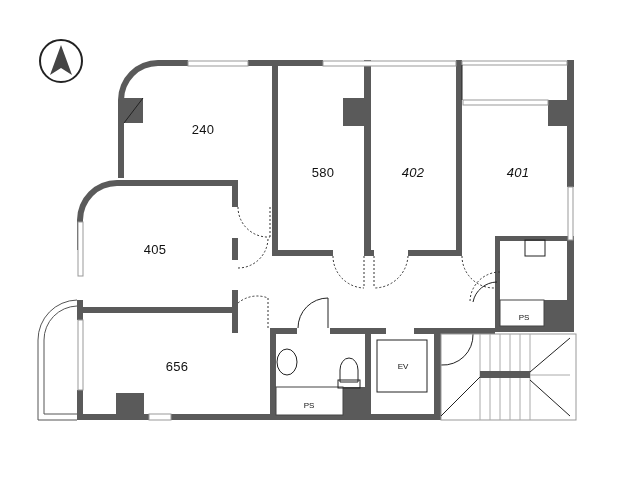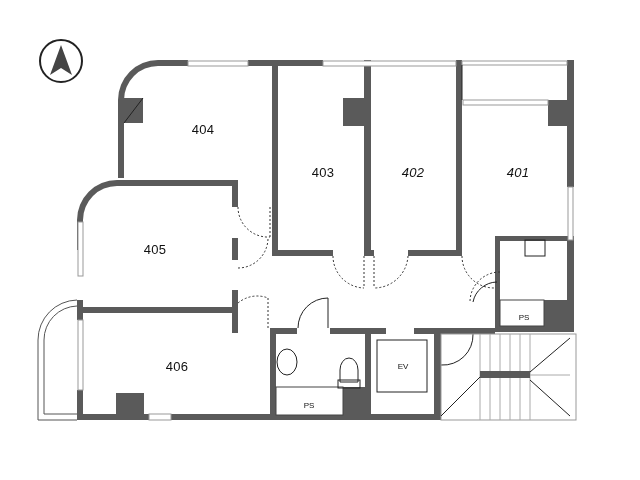--- a/index.html
+++ b/index.html
@@ -118,21 +118,21 @@
     <line x1="520" y1="334" x2="520" y2="420" stroke="#aaa"></line>
     <line x1="530" y1="334" x2="530" y2="420" stroke="#aaa"></line>
     <line x1="441" y1="416" x2="480" y2="377"></line>
     <line x1="530" y1="372" x2="570" y2="338"></line>
     <line x1="530" y1="380" x2="570" y2="416"></line>
     <line x1="530" y1="375" x2="570" y2="375" stroke="#aaa"></line>
   </g>
   <rect x="480" y="371" width="50" height="7" fill="#5a5a5a"></rect>
 </svg>
 
-<div class="room-label" style="left:203px;top:129px;">404</div>
-<div class="room-label" style="left:323px;top:172px;">403</div>
+<div class="room-label" style="left:203px;top:129px;">240</div>
+<div class="room-label" style="left:323px;top:172px;">580</div>
 <div class="room-label" style="left:413px;top:172px;font-style:italic;">402</div>
 <div class="room-label" style="left:518px;top:172px;font-style:italic;">401</div>
 <div class="room-label" style="left:155px;top:249px;">405</div>
-<div class="room-label" style="left:177px;top:366px;">406</div>
+<div class="room-label" style="left:177px;top:366px;">656</div>
 <div class="small-label" style="left:309px;top:405px;">PS</div>
 <div class="small-label" style="left:403px;top:366px;">EV</div>
 <div class="small-label" style="left:524px;top:317px;">PS</div>
 
 </body></html>

